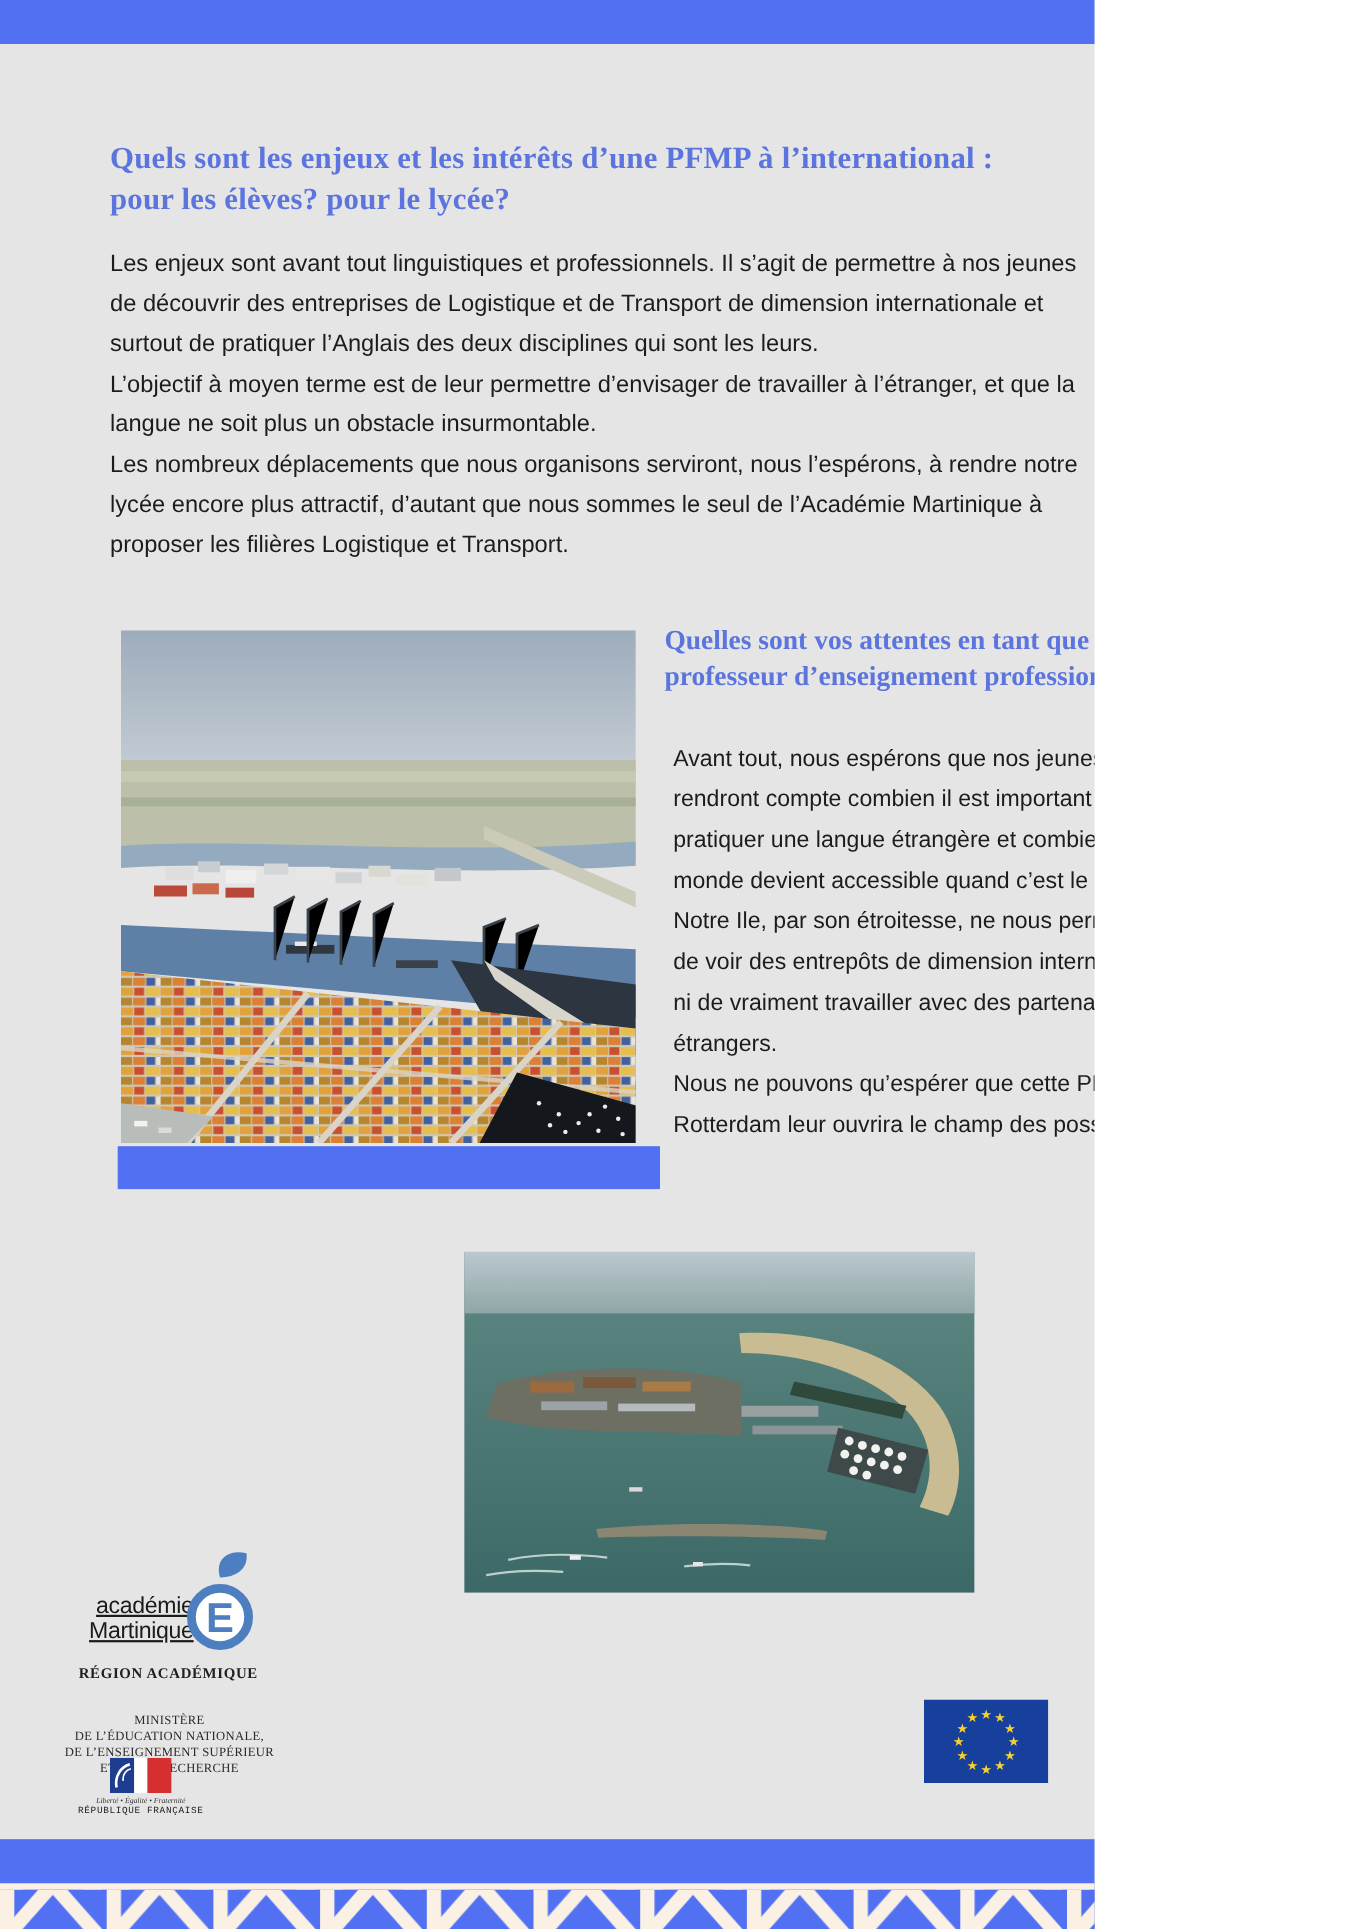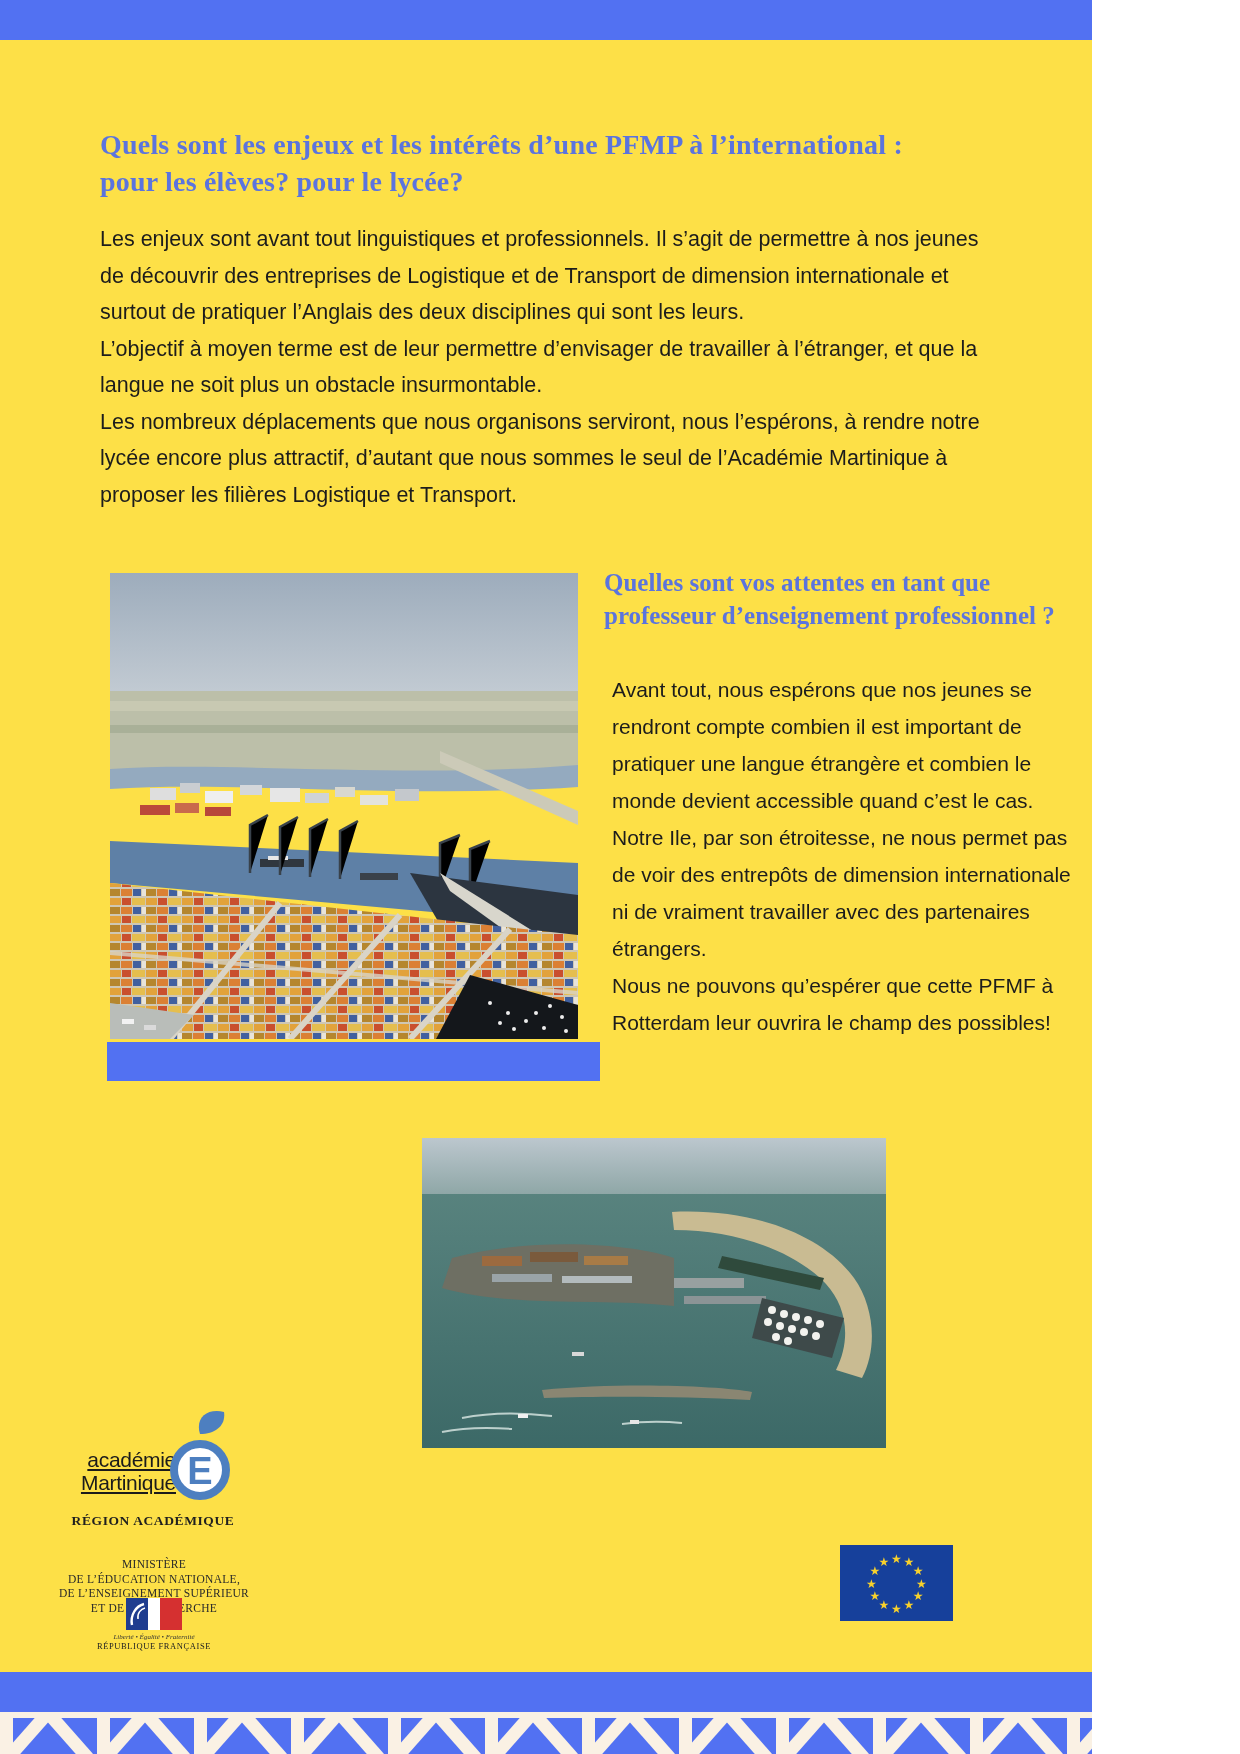--- a/index.html
+++ b/index.html
@@ -1,16 +1,16 @@
 <!DOCTYPE html>
 <html><head>
 <meta charset="utf-8">
 <style>
   html,body{margin:0;padding:0;background:#ffffff;}
-  #page{position:relative;width:1092px;height:1754px;background:#fde047;overflow:hidden;
+  #page{position:relative;width:995px;height:1754px;background:#e5e5e5;overflow:hidden;
         font-family:"Liberation Sans",sans-serif;}
   .abs{position:absolute;}
   .pre{white-space:pre-line;}
 
   #top-bar{left:0;top:0;width:1240px;height:40px;background:#5271F2;}
 
   #h1{left:100px;top:126px;width:980px;
       font-family:"Liberation Serif",serif;font-weight:700;
       font-size:28px;line-height:37px;color:#5B74DE;letter-spacing:.2px;}
   #p1{left:100px;top:221px;width:970px;
@@ -31,25 +31,25 @@
 
   #academie-text{left:54px;top:1448px;width:122px;text-align:right;
       font-size:21px;line-height:23px;color:#1b1b1b;letter-spacing:-0.3px;text-decoration:underline;}
   #e-logo{left:166px;top:1410px;width:68px;height:96px;}
   #region{left:46px;top:1513px;width:214px;text-align:center;
       font-family:"Liberation Serif",serif;font-weight:700;font-size:13.5px;
       letter-spacing:.6px;color:#1f1f1f;}
   #ministere{left:22px;top:1541px;width:264px;text-align:center;
       font-family:"Liberation Serif",serif;font-size:11.5px;line-height:14.5px;
       letter-spacing:.3px;color:#2a2a2a;margin-top:16px;}
-  #marianne{left:94px;top:1598px;width:120px;text-align:center;}
+  #marianne{left:68px;top:1598px;width:120px;text-align:center;}
   #marianne svg{display:block;margin:0 auto;}
   #devise{font-family:"Liberation Serif",serif;font-style:italic;font-size:7px;
       color:#333;margin-top:3px;}
-  #republique{font-family:Liberation Serif, serif;font-size:8.5px;
+  #republique{font-family:Liberation Mono, monospace;font-size:8.5px;
       letter-spacing:.6px;color:#222;}
 
   #eu-flag{left:840px;top:1545px;width:113px;height:76px;}
   #erasmus{left:968px;top:1560px;font-size:46px;color:#2A5DA9;letter-spacing:.5px;}
 
   #footer-bar{left:0;top:1672px;width:1240px;height:40px;background:#5271F2;}
   #footer-pattern{left:0;top:1712px;width:1240px;height:42px;}
 </style>
 </head>
 <body>

